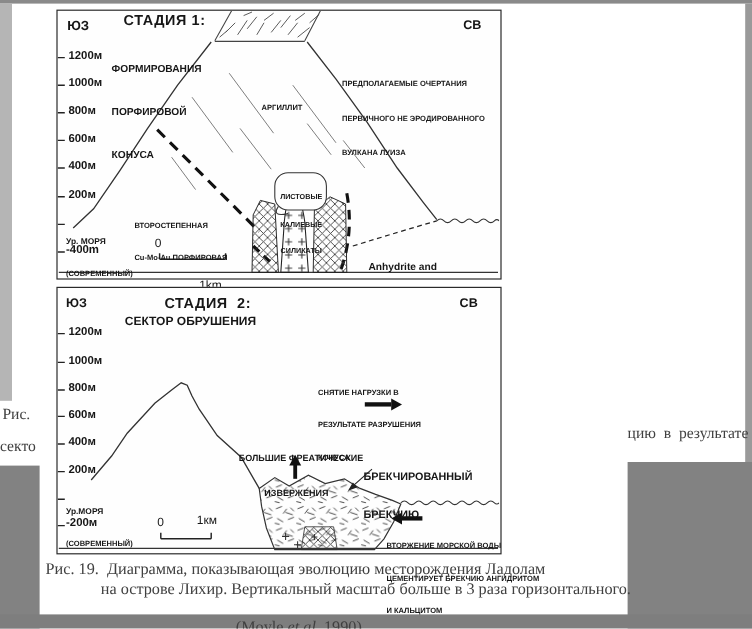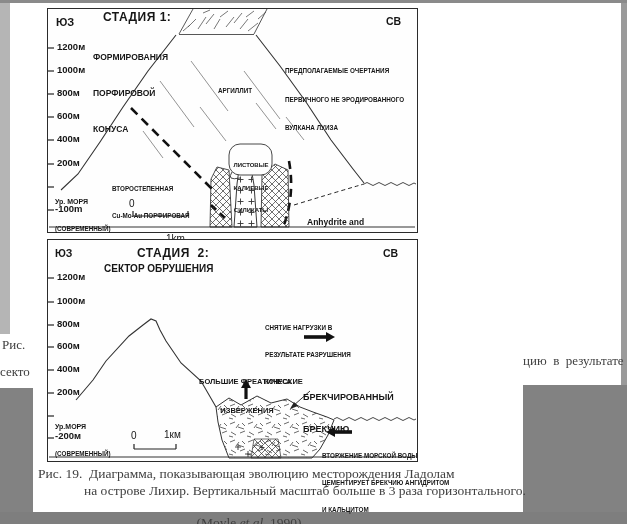--- a/index.html
+++ b/index.html
@@ -119,21 +119,21 @@
   <div class="lbl" style="left:57px;top:42px;font-size:9.5px;">1200м</div>
   <div class="lbl" style="left:57px;top:65px;font-size:9.5px;">1000м</div>
   <div class="lbl" style="left:57px;top:88px;font-size:9.5px;">800м</div>
   <div class="lbl" style="left:57px;top:111px;font-size:9.5px;">600м</div>
   <div class="lbl" style="left:57px;top:134px;font-size:9.5px;">400м</div>
   <div class="lbl" style="left:57px;top:158px;font-size:9.5px;">200м</div>
   <div class="lbl" style="left:55px;top:179px;font-size:7px;line-height:9px;">
     <span style="display:block">Ур. МОРЯ</span>
     <span style="display:block;font-size:6.3px">(СОВРЕМЕННЫЙ)</span>
   </div>
-  <div class="lbl" style="left:55px;top:204px;font-size:9.5px;">-100m</div>
+  <div class="lbl" style="left:55px;top:204px;font-size:9.5px;">-400m</div>
 
   <div class="lbl" style="left:218px;top:87px;font-size:6.3px;">АРГИЛЛИТ</div>
   <div class="lbl" style="left:285px;top:47px;font-size:6.3px;line-height:9.5px;">
     <span style="display:block">ПРЕДПОЛАГАЕМЫЕ ОЧЕРТАНИЯ</span>
     <span style="display:block">ПЕРВИЧНОГО НЕ ЭРОДИРОВАННОГО</span>
     <span style="display:block">ВУЛКАНА ЛУИЗА</span>
   </div>
   <div class="lbl" style="left:112px;top:166px;font-size:6.3px;line-height:9px;">
     <span style="display:block">ВТОРОСТЕПЕННАЯ</span>
     <span style="display:block">Cu-Mo-Au ПОРФИРОВАЯ</span>

